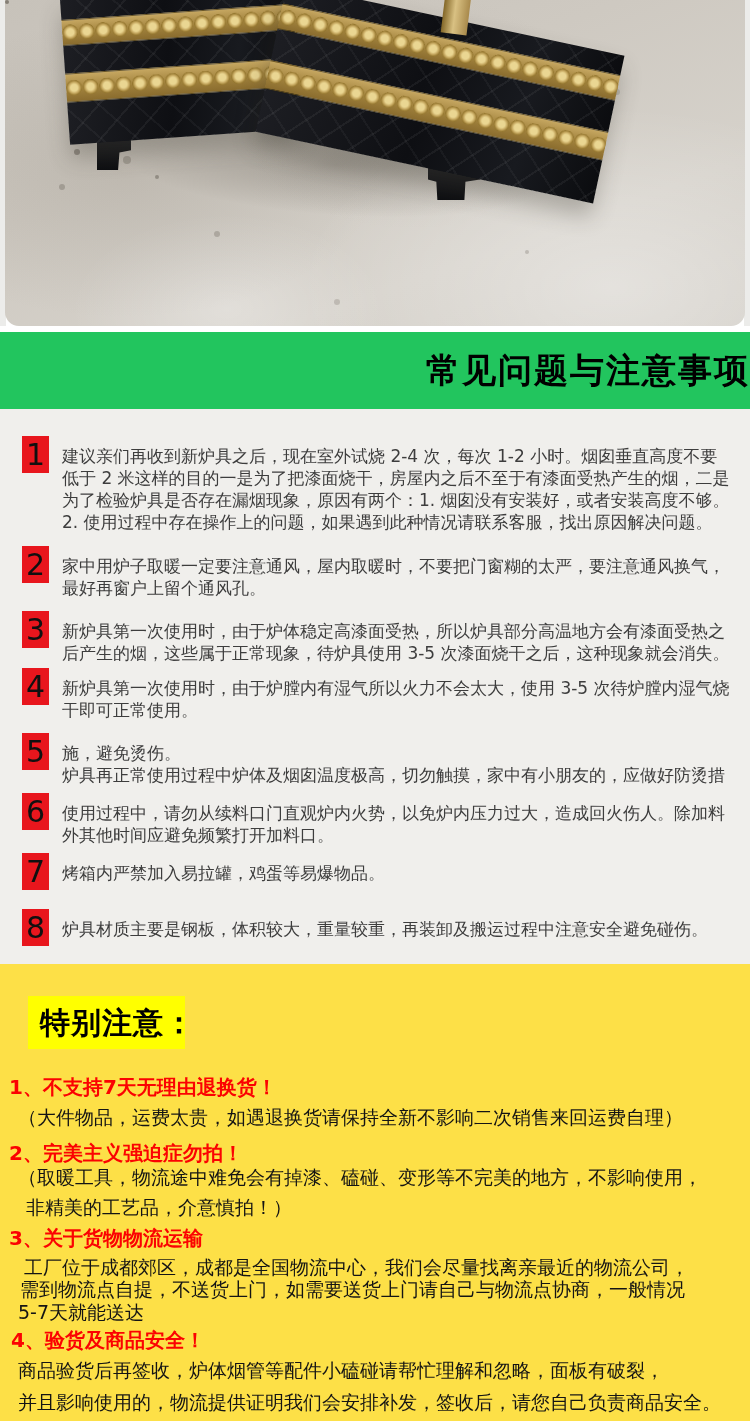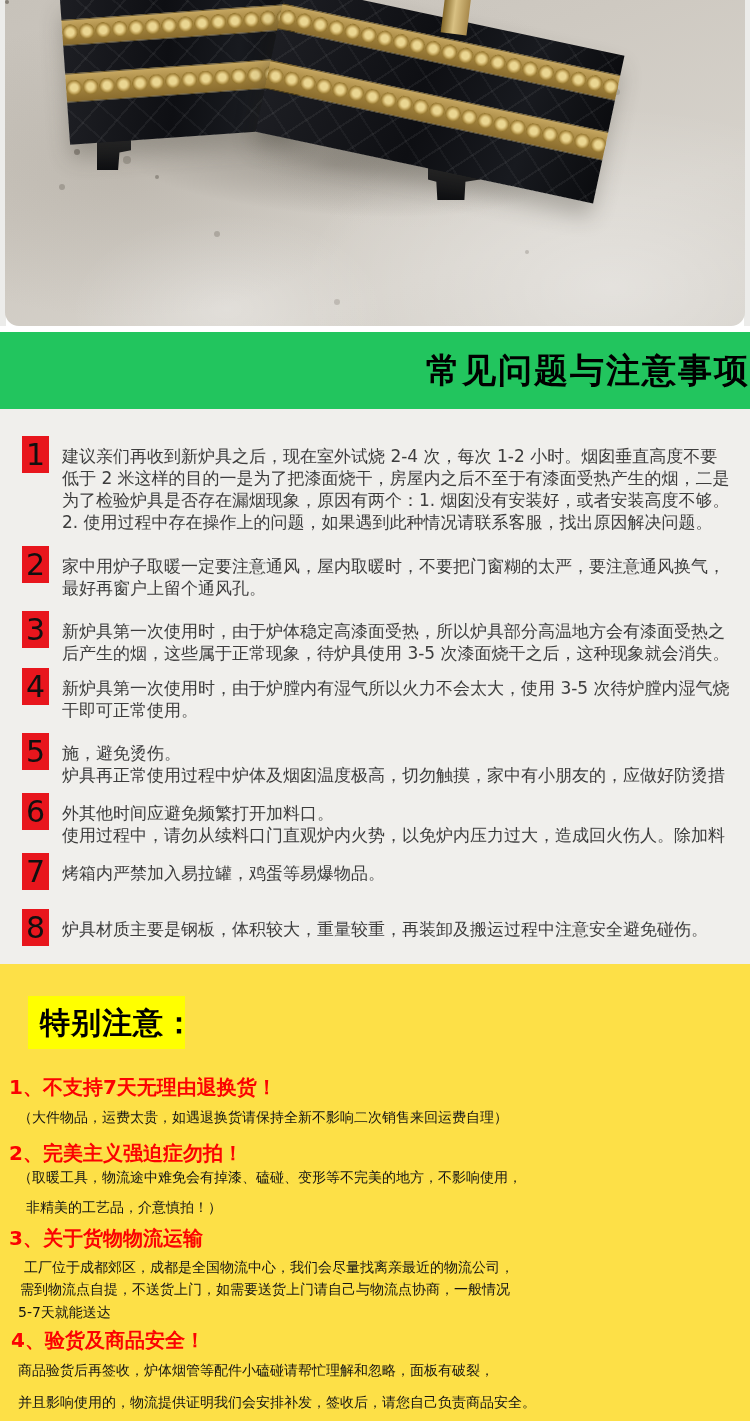--- a/index.html
+++ b/index.html
@@ -69,21 +69,21 @@
   .item .tl{white-space:nowrap;}
   .mb13{margin-bottom:13px;} .mb12{margin-bottom:12px;} .mb4{margin-bottom:4px;}
   .mb7{margin-bottom:7px;} .mb19{margin-bottom:19px;}
   
   .notes-section{position:relative;width:750px;height:568px;background:#fde047;}
   .special-label{position:absolute;left:28px;top:32px;width:157px;height:53px;background:#ffff00;
     color:#000;font-size:30px;font-weight:bold;line-height:53px;padding-left:12px;
     box-sizing:border-box;letter-spacing:1px;white-space:nowrap;}
   .note{position:absolute;white-space:nowrap;line-height:26px;}
   .note.red{color:#fb0202;font-size:20px;font-weight:bold;}
-  .note.black{color:#141414;font-size:14px;}
+  .note.black{color:#141414;font-size:19px;}
   .n0{top:110px;left:9px;}  .n1{top:140px;left:18px;}
   .n2{top:176px;left:9px;}  .n3{top:200px;left:18px;} .n4{top:230px;left:26px;}
   .n5{top:261px;left:9px;}  .n6{top:290px;left:24px;} .n7{top:312px;left:20px;} .n8{top:335px;left:18px;}
   .n9{top:363px;left:11px;}  .n10{top:393px;left:18px;} .n11{top:425px;left:18px;}
 </style>
 </head>
 <body>
 
 <div class="photo-section">
   <div class="gutter left"></div>
@@ -155,22 +155,22 @@
     <div class="num">5</div>
     <div class="txt">
       <div class="tl">施，避免烫伤。</div>
       <div class="tl">炉具再正常使用过程中炉体及烟囱温度极高，切勿触摸，家中有小朋友的，应做好防烫措</div>
     </div>
   </div>
 
   <div class="item mb7">
     <div class="num">6</div>
     <div class="txt">
+      <div class="tl">使用过程中，请勿从续料口门直观炉内火势，以免炉内压力过大，造成回火伤人。除加料</div>
       <div class="tl">外其他时间应避免频繁打开加料口。</div>
-      <div class="tl">使用过程中，请勿从续料口门直观炉内火势，以免炉内压力过大，造成回火伤人。除加料</div>
     </div>
   </div>
 
   <div class="item mb19">
     <div class="num">7</div>
     <div class="txt">
       <div class="tl">烤箱内严禁加入易拉罐，鸡蛋等易爆物品。</div>
     </div>
   </div>
 

